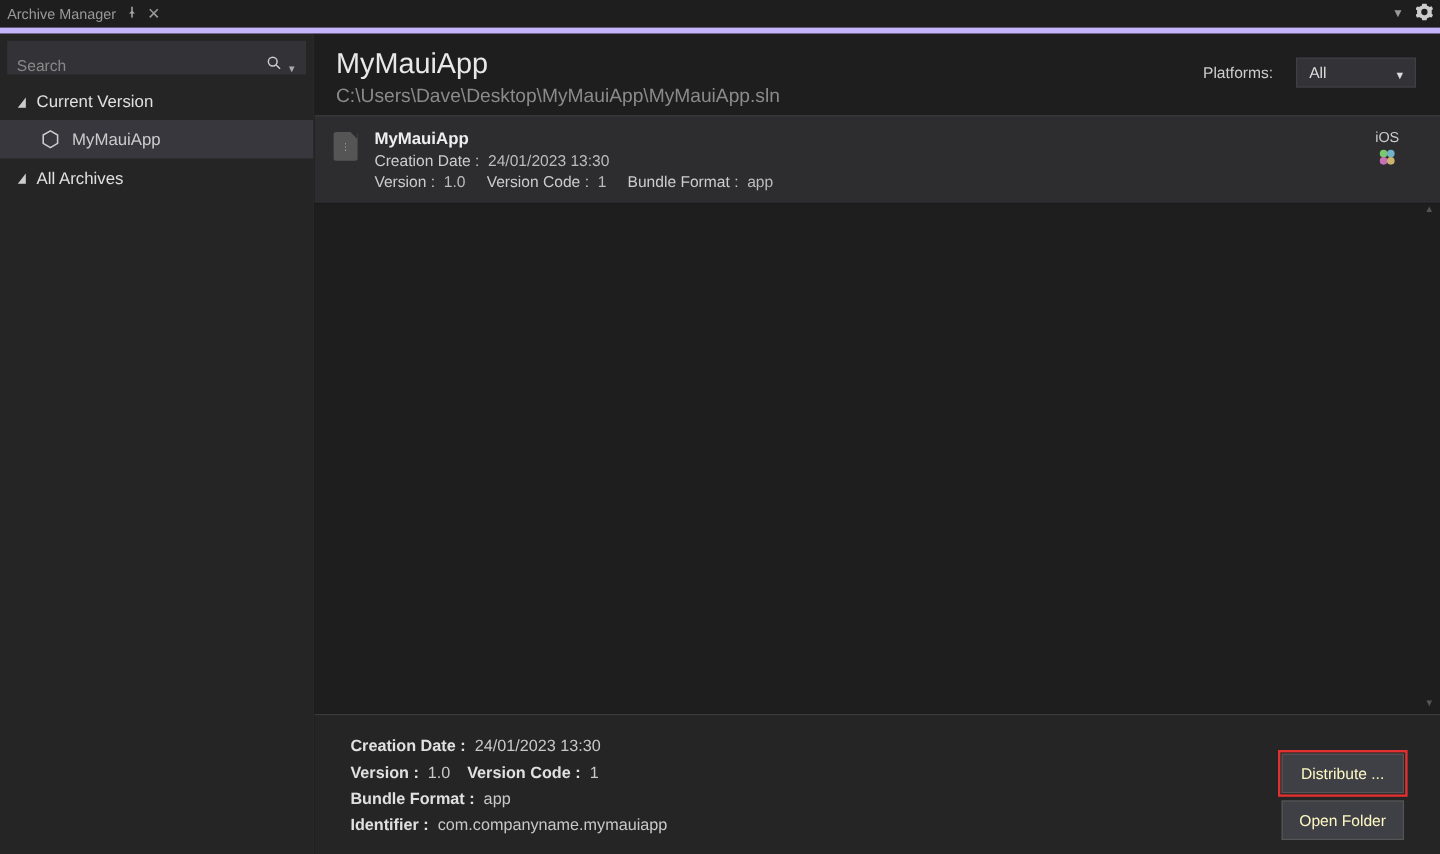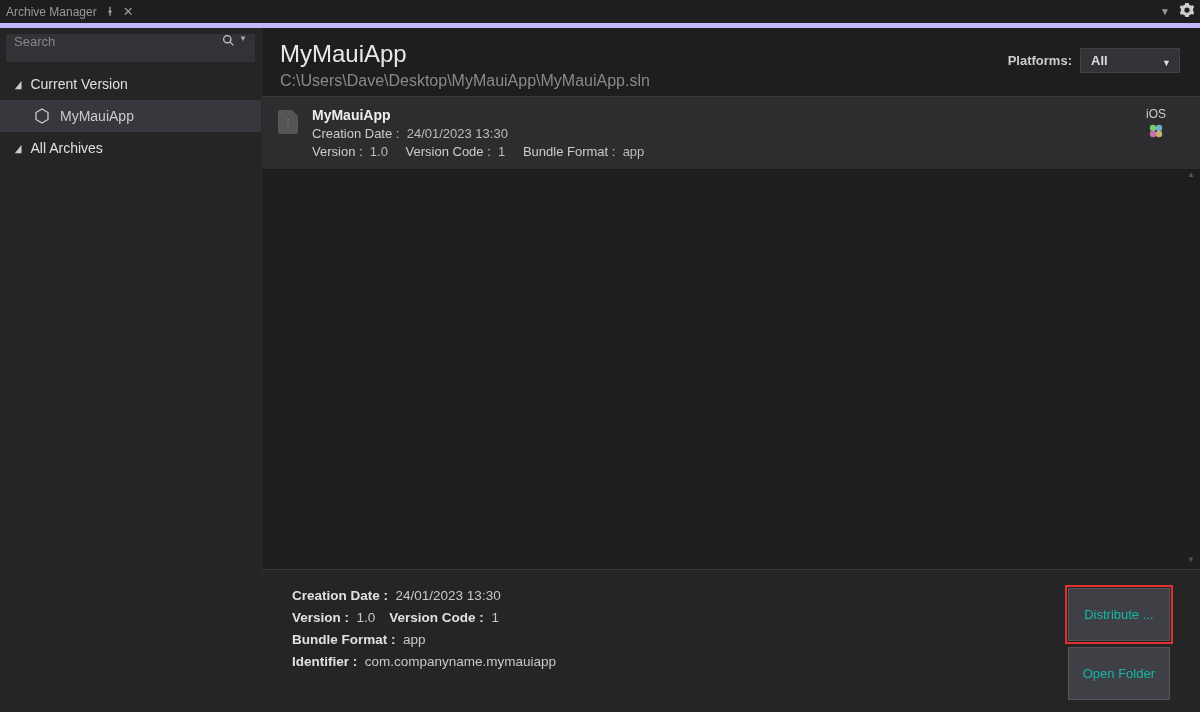--- a/index.html
+++ b/index.html
@@ -9,38 +9,38 @@
 .titlebar-title { flex: 0 0 auto; }
 .titlebar-pin { margin-left: 8px; font-size: 11px; cursor: pointer; }
 .titlebar-close { margin-left: 8px; font-size: 13px; cursor: pointer; }
 .titlebar-spacer { flex: 1; }
 .titlebar-dropdown { font-size: 10px; margin-right: 10px; cursor: pointer; }
 .titlebar-gear { font-size: 13px; cursor: pointer; }
 
 .main { flex: 1; display: flex; overflow: hidden; }
 
 .sidebar { width: 262px; background: #252526; border-right: 1px solid #2a2a2a; display: flex; flex-direction: column; }
-.search-box { margin: 6px; height: 28px; background: #333337; display: flex; align-items: flex-start; padding: 0 8px; }
+.search-box { margin: 6px; height: 28px; background: #333337; display: flex; align-items: flex-end; padding: 0 8px; }
 .search-input { flex: 1; background: transparent; border: none; color: #ccc; font-size: 13px; outline: none; }
 .search-input::placeholder { color: #888; }
 .search-icon { color: #ccc; font-size: 13px; margin-right: 4px; }
 .search-dd { color: #aaa; font-size: 8px; }
 
 .tree-item { padding: 8px 14px; font-size: 14px; color: #e0e0e0; display: flex; align-items: center; cursor: pointer; }
 .tree-caret { margin-right: 8px; font-size: 11px; color: #ccc; display:inline-block; transform: scaleX(0.8);}
 .tree-child { padding: 8px 14px 8px 34px; background: #37373d; font-size: 14px; display: flex; align-items: center; cursor: pointer; }
 .hex-icon { width: 16px; height: 16px; margin-right: 10px; display: flex; align-items: center; justify-content: center; }
 
 .content { flex: 1; display: flex; flex-direction: column; background: #1e1e1e; overflow:hidden; }
 
 .header-row { display: flex; align-items: flex-start; padding: 12px 20px 6px 18px; }
 .header-left { flex: 1; }
 .app-title { font-size: 24px; color: #e8e8e8; font-weight: 400; }
 .app-path { font-size: 16px; color: #8a8a8a; margin-top: 4px; }
-.header-right { display: flex; align-items: center; gap: 8px; padding-top: 8px; font-weight: bold; }
+.header-right { display: flex; align-items: center; gap: 19px; padding-top: 8px; }
 .platform-label { font-size: 13px; color: #ccc; }
 .platform-select { background: #333337; color: #ddd; border: 1px solid #3f3f46; padding: 4px 28px 4px 10px; font-size: 13px; position: relative; cursor: pointer; display:flex; align-items:flex-end; min-width:100px;}
 .platform-select .caret { position:absolute; right:8px; font-size:9px;}
 
 .archive-list { flex: 0 0 auto; }
 .archive-item { background: #2d2d30; padding: 10px 16px; display: flex; align-items: flex-start; border-top: 1px solid #3a3a3a; border-bottom: 1px solid #1a1a1a;}
 .archive-icon { width: 20px; height: 24px; background: #555; border-radius: 2px; margin-right: 14px; margin-top: 3px; display:flex; align-items:center; justify-content:center; position:relative;}
 .archive-icon::before { content:''; position:absolute; top:0; right:0; width:6px; height:6px; background:#2d2d30; clip-path: polygon(0 0, 100% 100%, 100% 0);}
 .archive-icon .zip { font-size:8px; color:#aaa;}
 .archive-details { flex: 1; }
@@ -58,21 +58,21 @@
 .scroll-track { position:absolute; top:14px; bottom:14px; left:0; right:0;}
 .scroll-arrow.down { position:absolute; bottom:0; left:0; right:0;}
 
 .details-panel { border-top: 1px solid #3a3a3a; padding: 18px 24px 10px 30px; display: flex; background:#252526;}
 .details-left { flex: 1; font-size: 13.5px; color: #d0d0d0; }
 .details-left .row { margin-bottom: 7px; }
 .details-left .k { font-weight: 600; color: #e0e0e0; }
 .details-left .v { color: #c8c8c8; }
 .inline-gap { display:inline-block; width:14px;}
 .details-right { display: flex; flex-direction: column; justify-content: flex-end; gap: 6px; padding-bottom: 2px; padding-right:6px;}
-.btn { background: #3f3f46; color: #14b8a6; border: 1px solid #555; padding: 18px 14px; font-size: 13px; cursor: pointer; text-align: center; min-width: 100px; }
+.btn { background: #3f3f46; color: #fef9c3; border: 1px solid #555; padding: 8px 14px; font-size: 13px; cursor: pointer; text-align: center; min-width: 100px; }
 .btn.highlight { outline: 2px solid #e03030; outline-offset: 1px; }
 </style>
 </head>
 <body>
 
 <div class="titlebar">
   <span class="titlebar-title">Archive Manager</span>
   <span class="titlebar-pin">
     <svg width="10" height="10" viewBox="0 0 16 16">
         <path fill="#aaa" d="M9 1v6l3 3H9v5l-1 1-1-1v-5H4l3-3V1h2z"></path>

